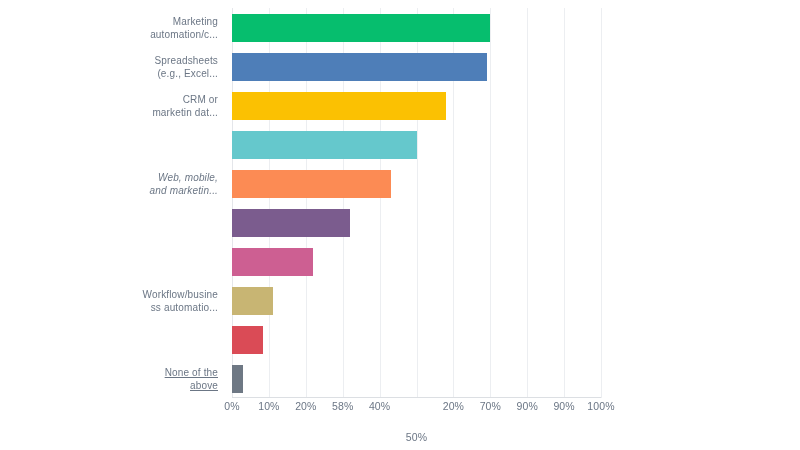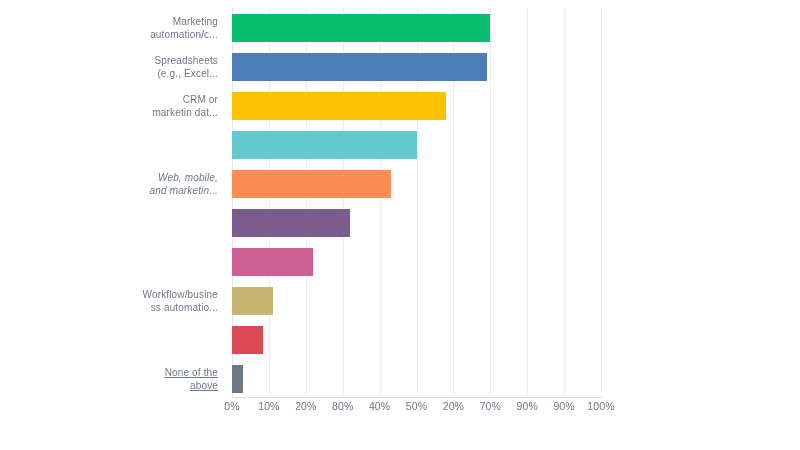--- a/index.html
+++ b/index.html
@@ -177,23 +177,23 @@
           <div class="bar" title="3%" style="width: 11.07px; background: rgb(110, 120, 132);"></div>
         </div>
       </div>
     <div class="axis-bottom"></div>
   </div>
 
   <div class="ticks-layer">
       <div class="tick-label" style="left: 0px;">0%</div>
       <div class="tick-label" style="left: 36.9px;">10%</div>
       <div class="tick-label" style="left: 73.8px;">20%</div>
-      <div class="tick-label" style="left: 110.7px;">80%</div>
+      <div class="tick-label" style="left: 110.7px;">58%</div>
       <div class="tick-label" style="left: 147.6px;">40%</div>
-      <div class="tick-label" style="left: 184.5px;">50%</div>
+      <div class="tick-label" style="left: 184.5px; margin-top: 31px;">50%</div>
       <div class="tick-label" style="left: 221.4px;">20%</div>
       <div class="tick-label" style="left: 258.3px;">70%</div>
       <div class="tick-label" style="left: 295.2px;">90%</div>
       <div class="tick-label" style="left: 332.1px;">90%</div>
       <div class="tick-label" style="left: 369px;">100%</div>
     </div>
 
 </div>
 
 </body></html>

